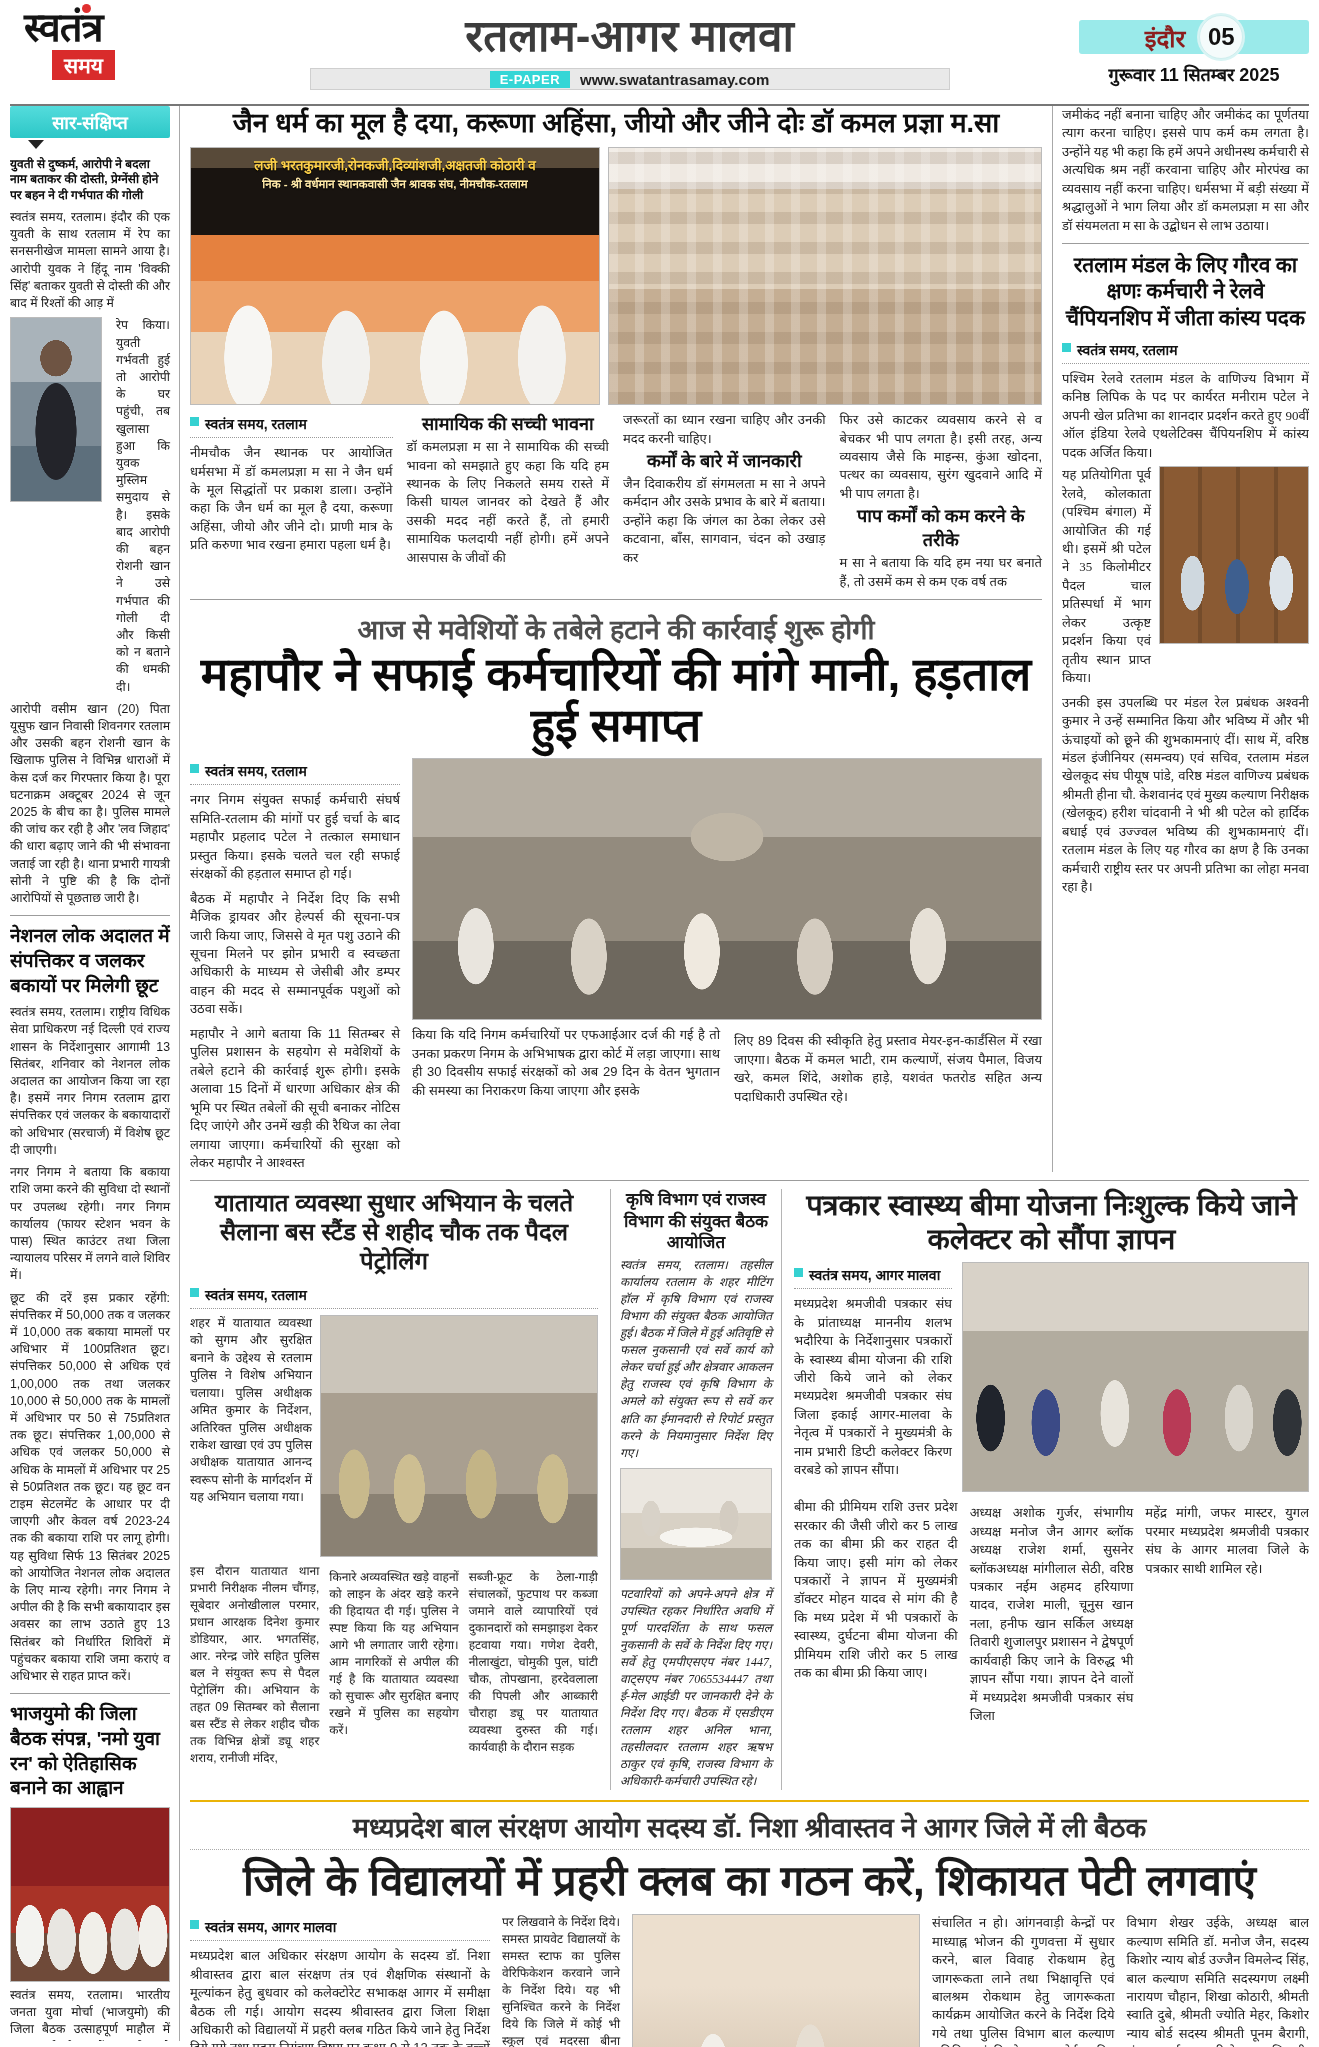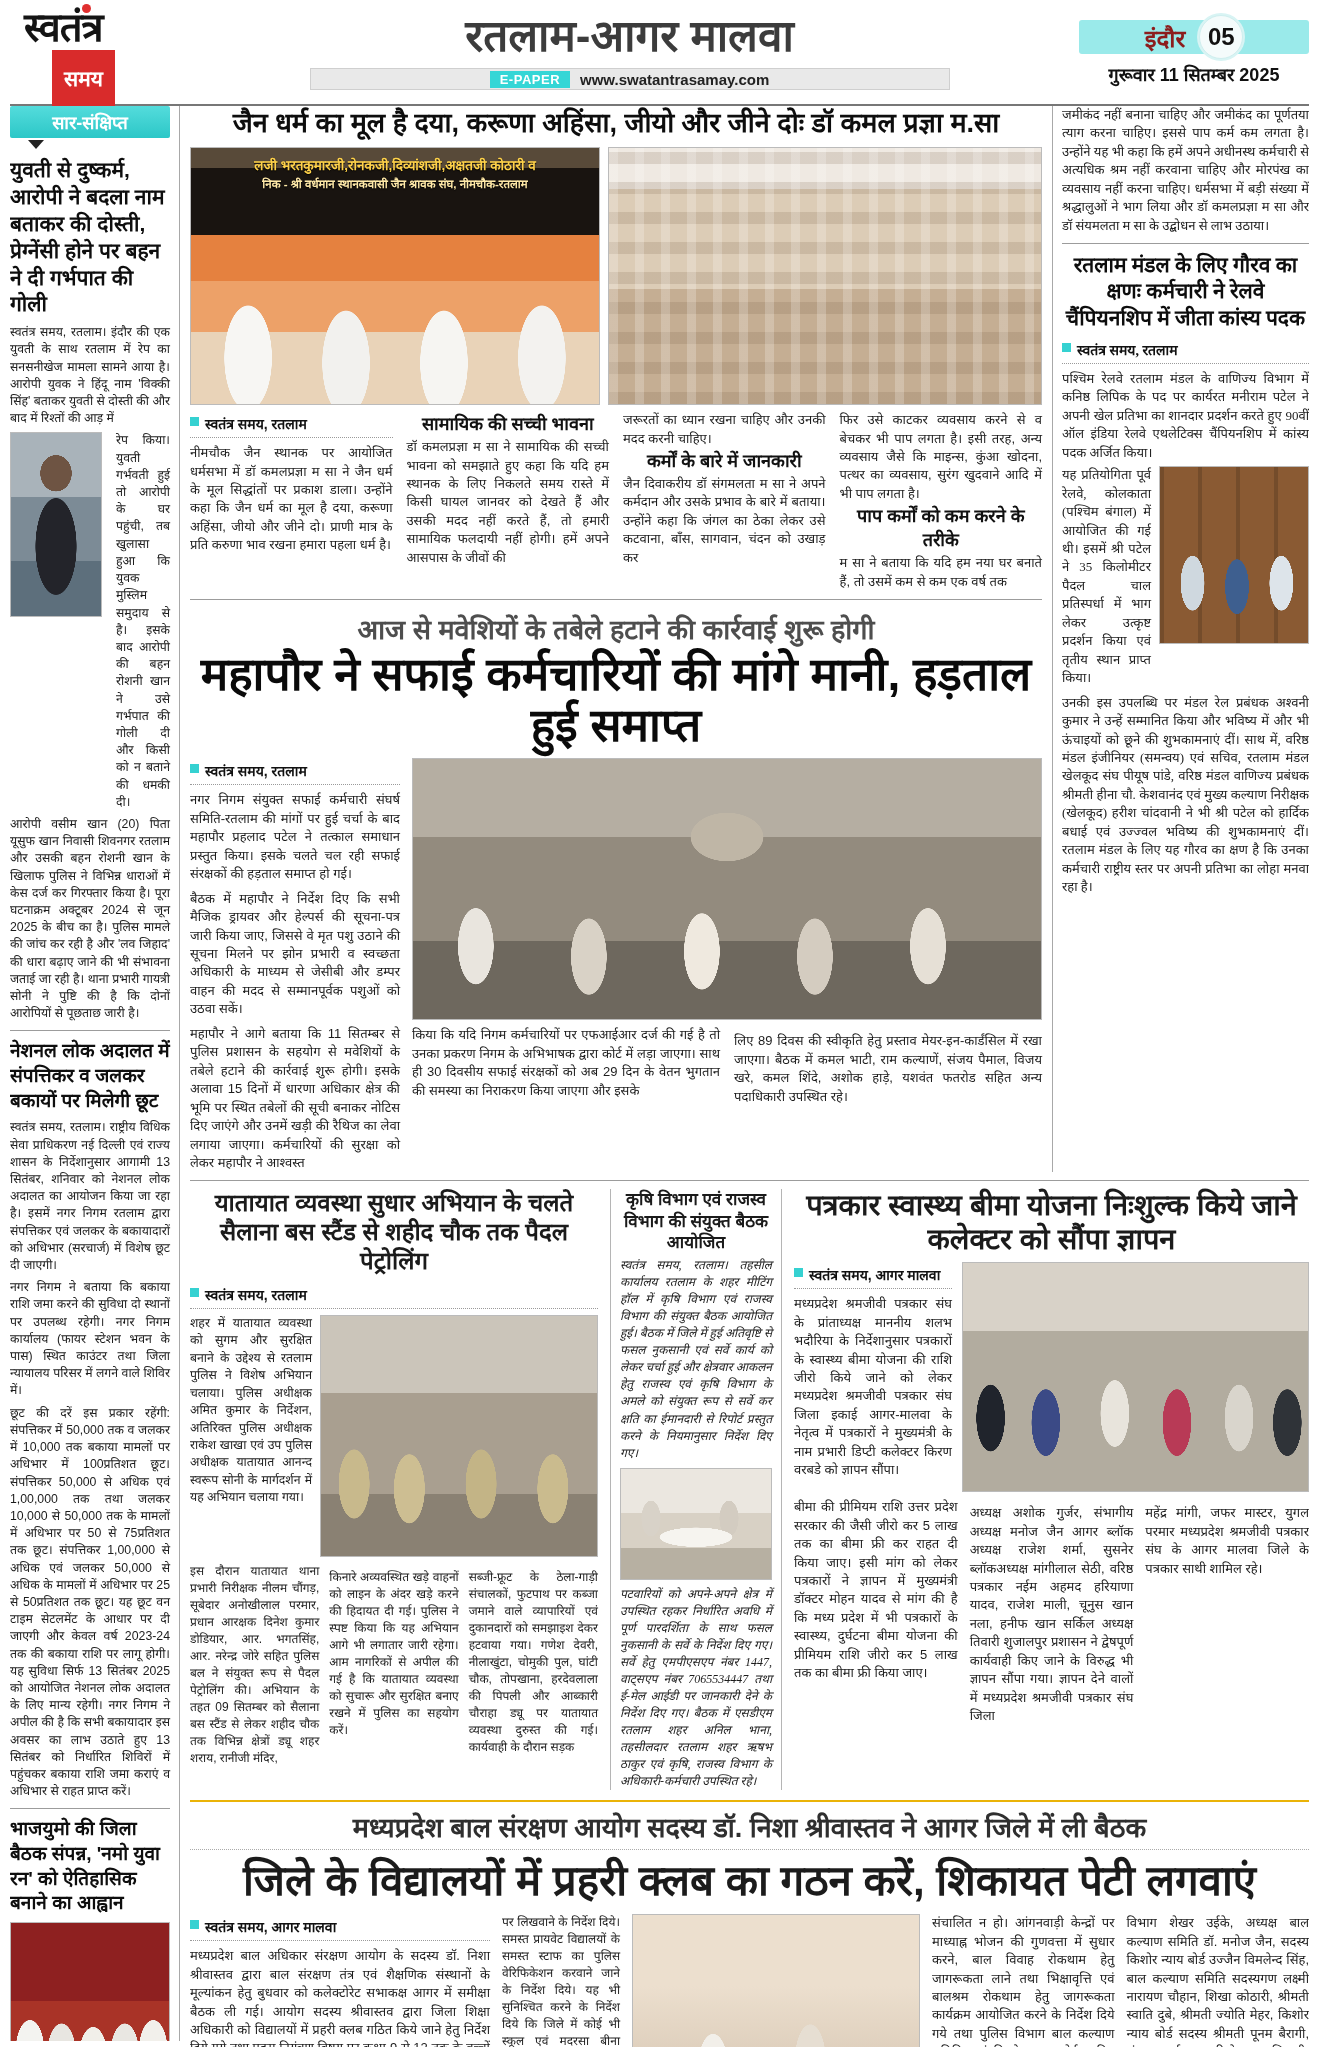--- a/index.html
+++ b/index.html
@@ -4,21 +4,21 @@
 <style>
   * { margin:0; padding:0; box-sizing:border-box; }
   body { background:#fff; font-family:"Liberation Sans","DejaVu Sans",sans-serif; color:#1b1b1b; }
   .page { width:1319px; height:2047px; overflow:hidden; position:relative; background:#fff; padding:6px 10px 0 10px; }
 
   
   .masthead { display:flex; align-items:flex-start; height:96px; position:relative; }
   .logo { width:170px; padding-left:14px; }
   .logo-top { font-size:40px; font-weight:bold; color:#141414; line-height:1.05; letter-spacing:-1px; position:relative; }
   .logo-dot { position:absolute; top:-2px; left:58px; width:9px; height:9px; border-radius:50%; background:#e02f2f; }
-  .logo-bottom { display:inline-block; background:#d92b2b; color:#fff; font-weight:bold; font-size:21px; padding:14px 12px; margin-top:2px; margin-left:28px; }
+  .logo-bottom { display:inline-block; background:#d92b2b; color:#fff; font-weight:bold; font-size:21px; padding:1px 12px; margin-top:2px; margin-left:28px; }
   .mast-center { flex:1; text-align:center; }
   .section-title { font-size:44px; font-weight:bold; color:#3c3c3c; letter-spacing:0; line-height:1.1; margin-top:6px; }
   .epaper-bar { margin:8px auto 0; width:640px; background:#e9e9e9; border:1px solid #cfcfcf; display:flex; align-items:center; justify-content:center; gap:10px; height:22px; }
   .epaper-chip { background:#35d6d6; color:#fff; font-weight:bold; font-size:13px; padding:1px 10px; letter-spacing:.5px; }
   .site { font-size:15px; color:#222; font-weight:bold; }
   .mast-right { width:230px; text-align:center; padding-top:14px; }
   .edition-badge { background:#9aeaea; display:flex; align-items:center; justify-content:center; gap:14px; height:34px; border-radius:3px; padding:0 8px; }
   .edition-name { color:#8c1d1d; font-weight:bold; font-size:24px; }
   .page-num { background:#f4fbfb; border:1px solid #cfeeee; width:44px; height:44px; border-radius:50%; display:flex; align-items:center; justify-content:center; font-weight:bold; font-size:24px; color:#111; box-shadow:0 0 0 2px #d8f4f4; }
   .date-line { font-weight:bold; font-size:18px; color:#111; margin-top:8px; }
@@ -34,21 +34,21 @@
   .subhead { font-weight:bold; font-size:17px; color:#111; margin:4px 0 3px; }
 
   
   .content { display:flex; gap:10px; }
   .sidebar { width:170px; flex:none; border-right:1px solid #a8a8a8; padding-right:9px; overflow:hidden; height:1935px; }
   .main { flex:1; overflow:hidden; }
 
   
   .sum-head { background:linear-gradient(180deg,#54dcdc,#2cc7c7); color:#fff; font-weight:bold; font-size:18px; text-align:center; padding:4px 0; border-radius:2px; }
   .sum-tri { width:0; height:0; border-left:8px solid transparent; border-right:8px solid transparent; border-top:9px solid #222; margin:2px 0 8px 18px; }
-  .side-title { font-weight:bold; font-size:21px; line-height:1.28; margin:6px 0; color:#0e0e0e; }
+  .side-title { font-weight:bold; font-size:12px; line-height:1.28; margin:6px 0; color:#0e0e0e; }
   .side-title.big { font-size:19px; line-height:1.3; }
   .side-body { font-size:12.3px; line-height:1.4; text-align:justify; }
   .side-photo-row { display:flex; gap:14px; margin:5px 0; }
   .ph-man { width:92px; height:185px; flex:none; background:
       radial-gradient(26px 30px at 50% 22%, #6e5443 60%, transparent 61%),
       radial-gradient(34px 80px at 50% 62%, #23242a 60%, transparent 61%),
       linear-gradient(180deg,#a9b3ba 0 35%, #7c8b96 35% 70%, #5d6f7c 70% 100%); }
   .ph-bjym { height:175px; margin:5px 0; background:
       radial-gradient(24px 52px at 12% 74%, #f3f3f0 59%, transparent 60%),
       radial-gradient(24px 52px at 32% 76%, #e8e6e1 59%, transparent 60%),

